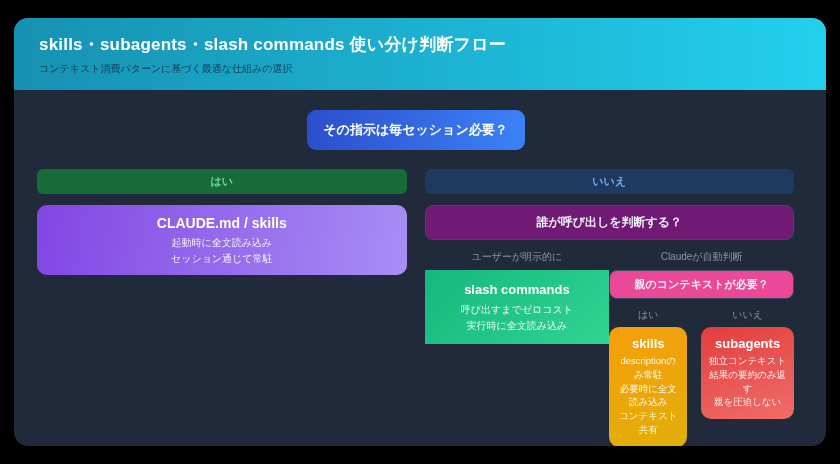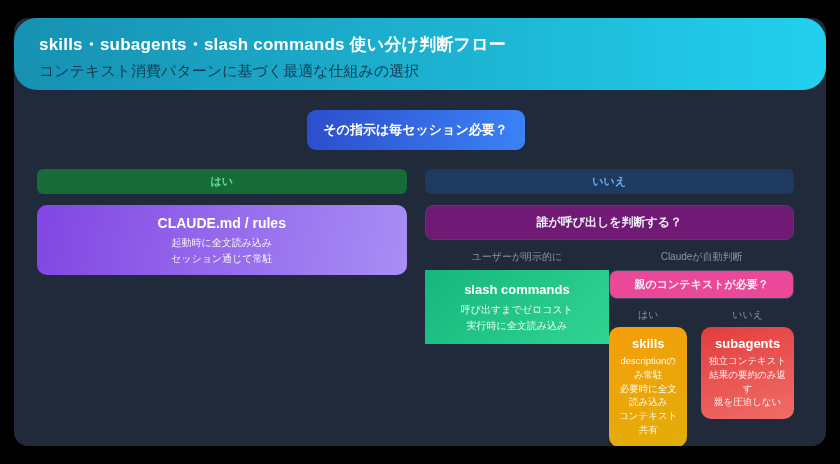--- a/index.html
+++ b/index.html
@@ -3,23 +3,23 @@
 <meta charset="utf-8">
 <style>
   * { margin:0; padding:0; box-sizing:border-box; }
   html,body { width:840px; height:464px; background:#000; overflow:hidden;
               font-family:"Liberation Sans","DejaVu Sans",sans-serif; }
 
   .card { position:absolute; left:14px; top:18px; width:812px; height:428px;
           border-radius:14px; background:#202a3b; overflow:hidden; }
 
   .header { height:72px; background:linear-gradient(90deg,#1791b2 0%,#22d0ee 100%);
-            padding:15px 25px 0 25px;border-radius:23px; }
+            padding:15px 25px 0 25px; }
   .header .title { font-size:17px; font-weight:bold; color:#ffffff; letter-spacing:.2px; }
-  .header .subtitle { font-size:15px; color:#123c52; margin-top:6px; }
+  .header .subtitle { font-size:10px; color:#123c52; margin-top:6px; }
 
   .body { padding:20px 32px 0 23px; }
 
   .root-q { width:218px; margin:0 auto; text-align:center;
             background:linear-gradient(90deg,#2c4ecd 0%,#3b82f6 100%);
             border-radius:9px; padding:11px 0; color:#fff; font-size:13px; font-weight:bold; }
 
   .columns { display:flex; gap:18px; margin-top:19px; }
   .col { flex:1; min-width:0; }
 
@@ -75,21 +75,21 @@
 
   <div class="body">
 
     <div class="root-q">その指示は毎セッション必要？</div>
 
     <div class="columns">
 
       <div class="col">
         <div class="branch-bar yes-bar">はい</div>
         <div class="claude-node">
-          <div class="node-title">CLAUDE.md / rules</div>
+          <div class="node-title">CLAUDE.md / skills</div>
           <div class="node-line">起動時に全文読み込み</div>
           <div class="node-line">セッション通じて常駐</div>
         </div>
       </div>
 
       <div class="col">
         <div class="branch-bar no-bar">いいえ</div>
 
         <div class="question-box">誰が呼び出しを判断する？</div>
 

